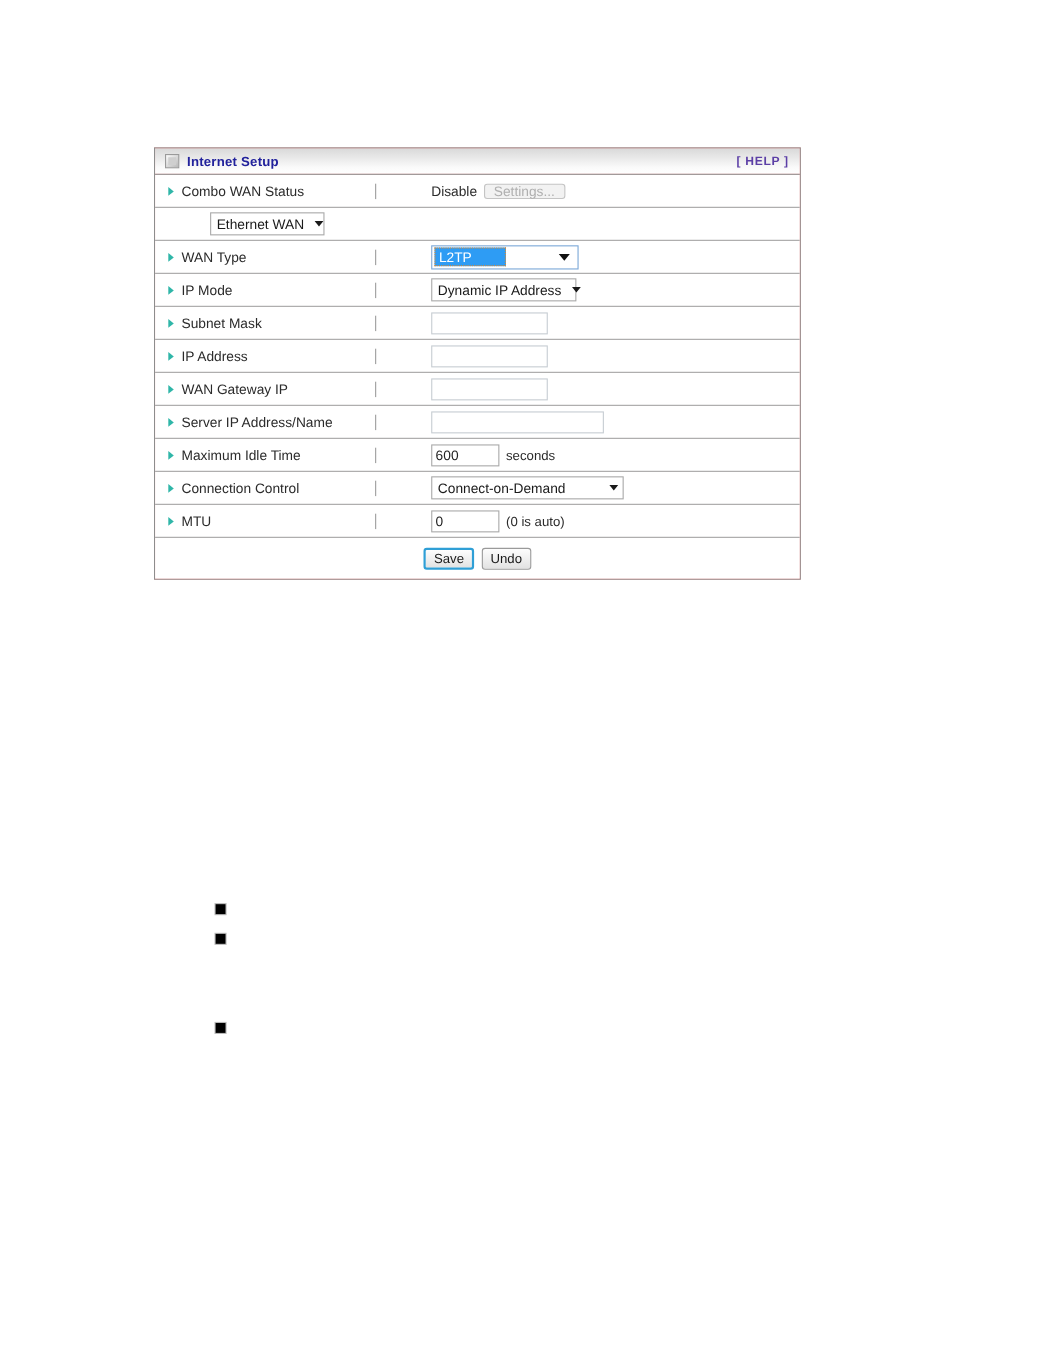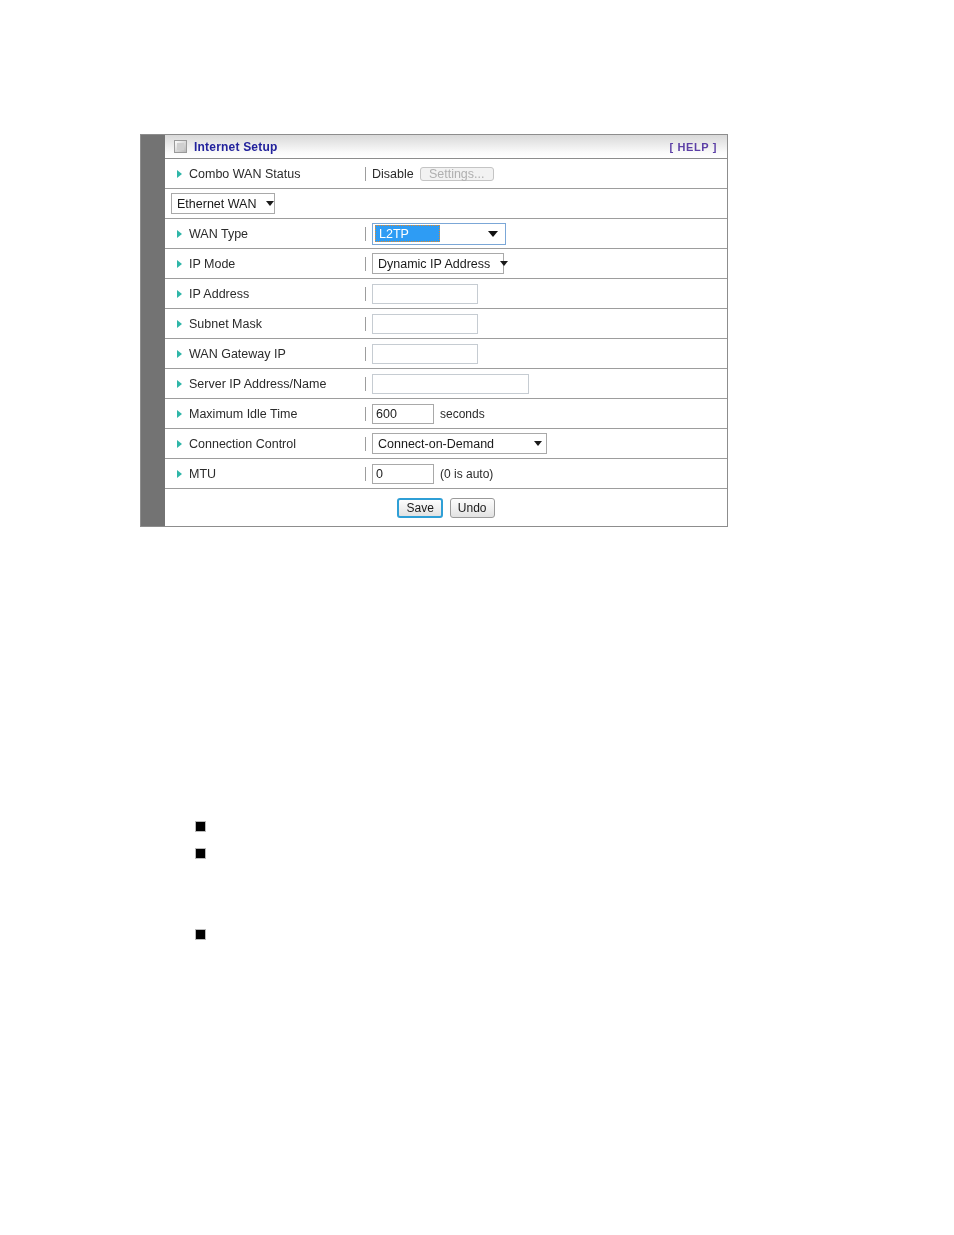--- a/index.html
+++ b/index.html
@@ -17,23 +17,22 @@
     overflow: hidden;
   }
 
   
   #panel {
     position: absolute;
     left: 140px;
     top: 134px;
     width: 588px;
     border: 1px solid #8d8d8d;
-    background: #737373;
-    box-sizing: border-box;
-    padding-left: 24px;
+    background: #fca5a5;
+    box-sizing: border-box;
   }
 
   
   .panel-header {
     height: 24px;
     display: flex;
     align-items: center;
     background: linear-gradient(to bottom, #d9d9d9 0%, #e8e8e8 35%, #fafafa 75%, #ffffff 100%);
     border-bottom: 1px solid #8d8d8d;
     padding: 0 10px 0 9px;
@@ -104,20 +103,21 @@
     white-space: nowrap;
   }
 
   .cell-field {
     flex: 1 1 auto;
     box-sizing: border-box;
     display: flex;
     align-items: center;
     padding-left: 6px;
     gap: 6px;
+    margin-left: 44px;
   }
 
   
   input.tb {
     height: 20px;
     box-sizing: border-box;
     border: 1px solid #c6ccd2;
     background: #ffffff;
     font-family: "Liberation Sans", sans-serif;
     font-size: 12.5px;
@@ -310,31 +310,31 @@
       <span class="sel sel-ipmode">
         <span class="sel-val">Dynamic IP Address</span>
         <span class="arrow"></span>
       </span>
     </div>
   </div>
 
   <div class="row">
     <div class="cell-label">
       <span class="bullet"></span>
+      <span class="label-text">Subnet Mask</span>
+    </div>
+    <div class="cell-field">
+      <input class="tb w-short" type="text" value="" style="">
+    </div>
+  </div>
+
+  <div class="row">
+    <div class="cell-label">
+      <span class="bullet"></span>
       <span class="label-text">IP Address</span>
-    </div>
-    <div class="cell-field">
-      <input class="tb w-short" type="text" value="" style="">
-    </div>
-  </div>
-
-  <div class="row">
-    <div class="cell-label">
-      <span class="bullet"></span>
-      <span class="label-text">Subnet Mask</span>
     </div>
     <div class="cell-field">
       <input class="tb w-short" type="text" value="" style="">
     </div>
   </div>
 
   <div class="row">
     <div class="cell-label">
       <span class="bullet"></span>
       <span class="label-text">WAN Gateway IP</span>

